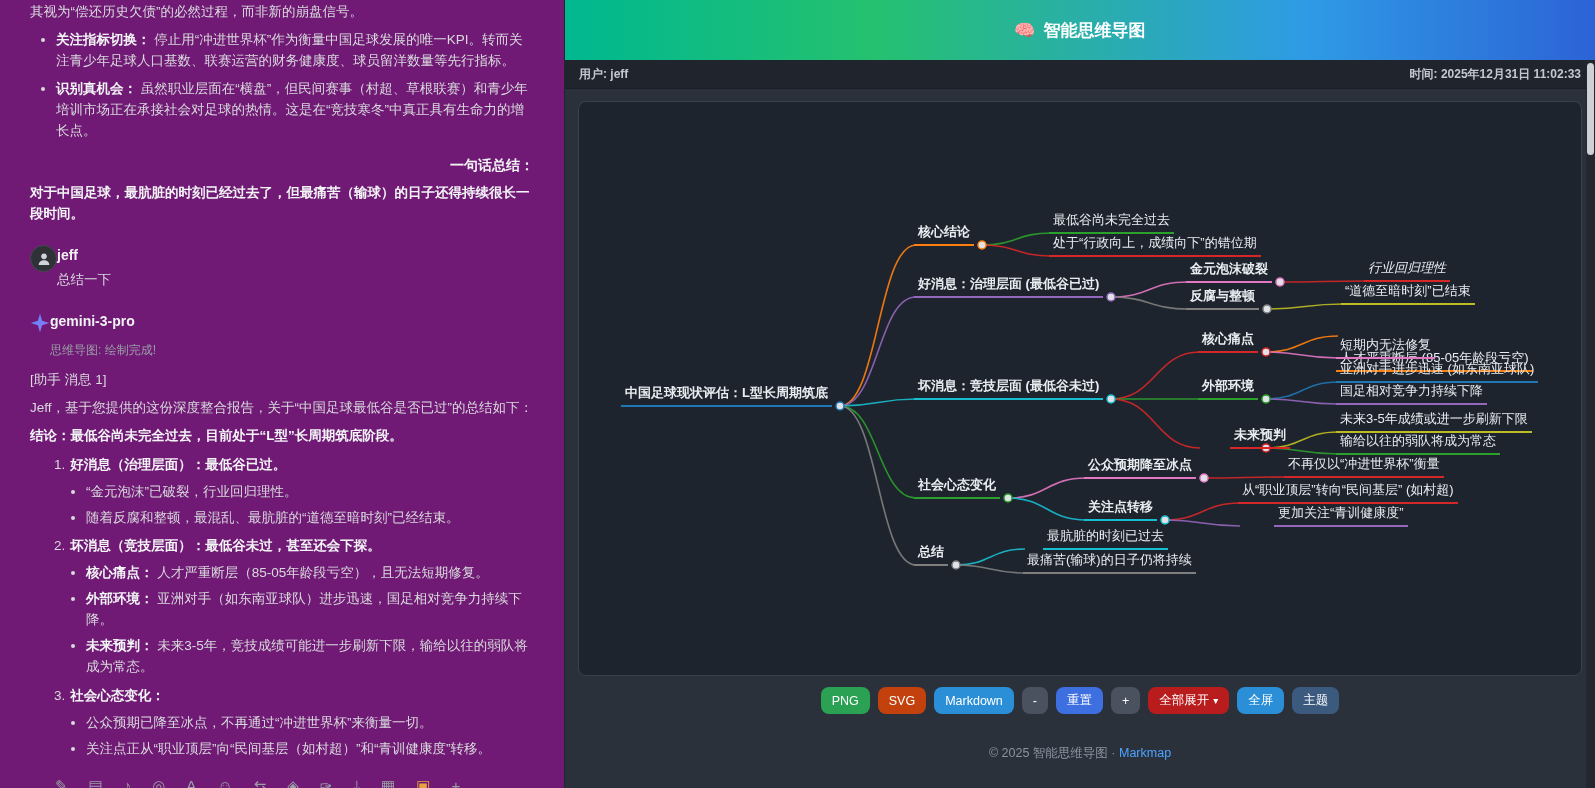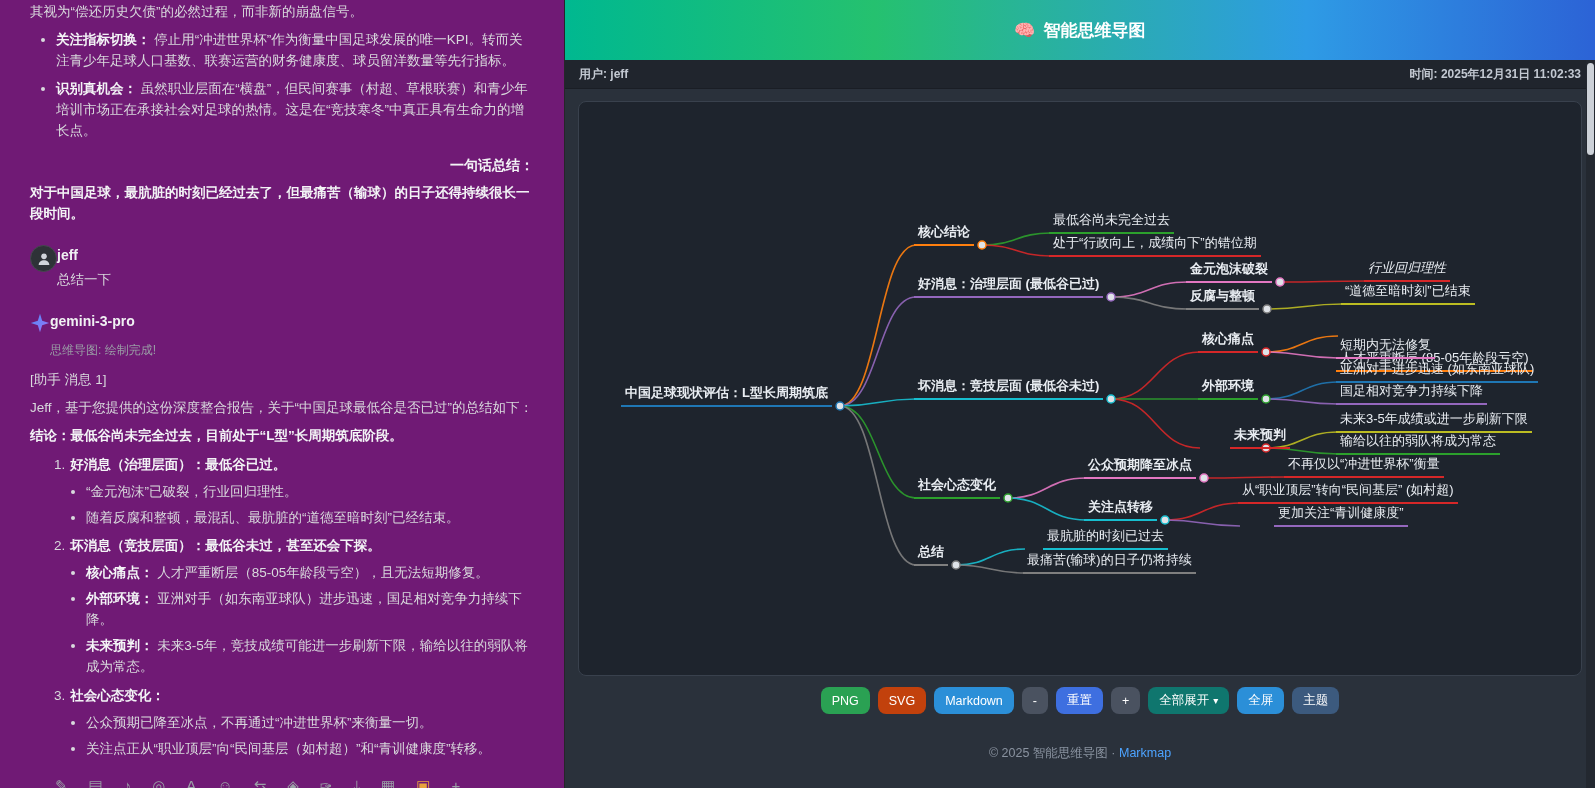--- a/index.html
+++ b/index.html
@@ -241,21 +241,21 @@
         <div class="mm-node" style="left: 444px; top: 450px; border-bottom-color: rgb(127, 127, 127);">最痛苦(输球)的日子仍将持续</div>
       </div>
 
     <div class="mm-toolbar">
         <button class="mm-btn" style="background: rgb(42, 161, 83);">PNG</button>
         <button class="mm-btn" style="background: #c2410c;">SVG</button>
         <button class="mm-btn" style="background: rgb(43, 143, 216);">Markdown</button>
         <button class="mm-btn" style="background: rgb(74, 82, 96);">-</button>
         <button class="mm-btn" style="background: rgb(62, 111, 224);">重置</button>
         <button class="mm-btn" style="background: rgb(74, 82, 96);">+</button>
-        <button class="mm-btn" style="background: #0f766e;">全部展开<span class="caret">▾</span></button>
+        <button class="mm-btn" style="background: #b91c1c;">全部展开<span class="caret">▾</span></button>
         <button class="mm-btn" style="background: rgb(43, 143, 216);">全屏</button>
         <button class="mm-btn" style="background: rgb(60, 90, 126);">主题</button>
       </div>
 
     <div class="mm-footer">
       <span>© 2025 智能思维导图 ·</span>
       <a>Markmap</a>
     </div>
 
     <div class="scroll-track">

